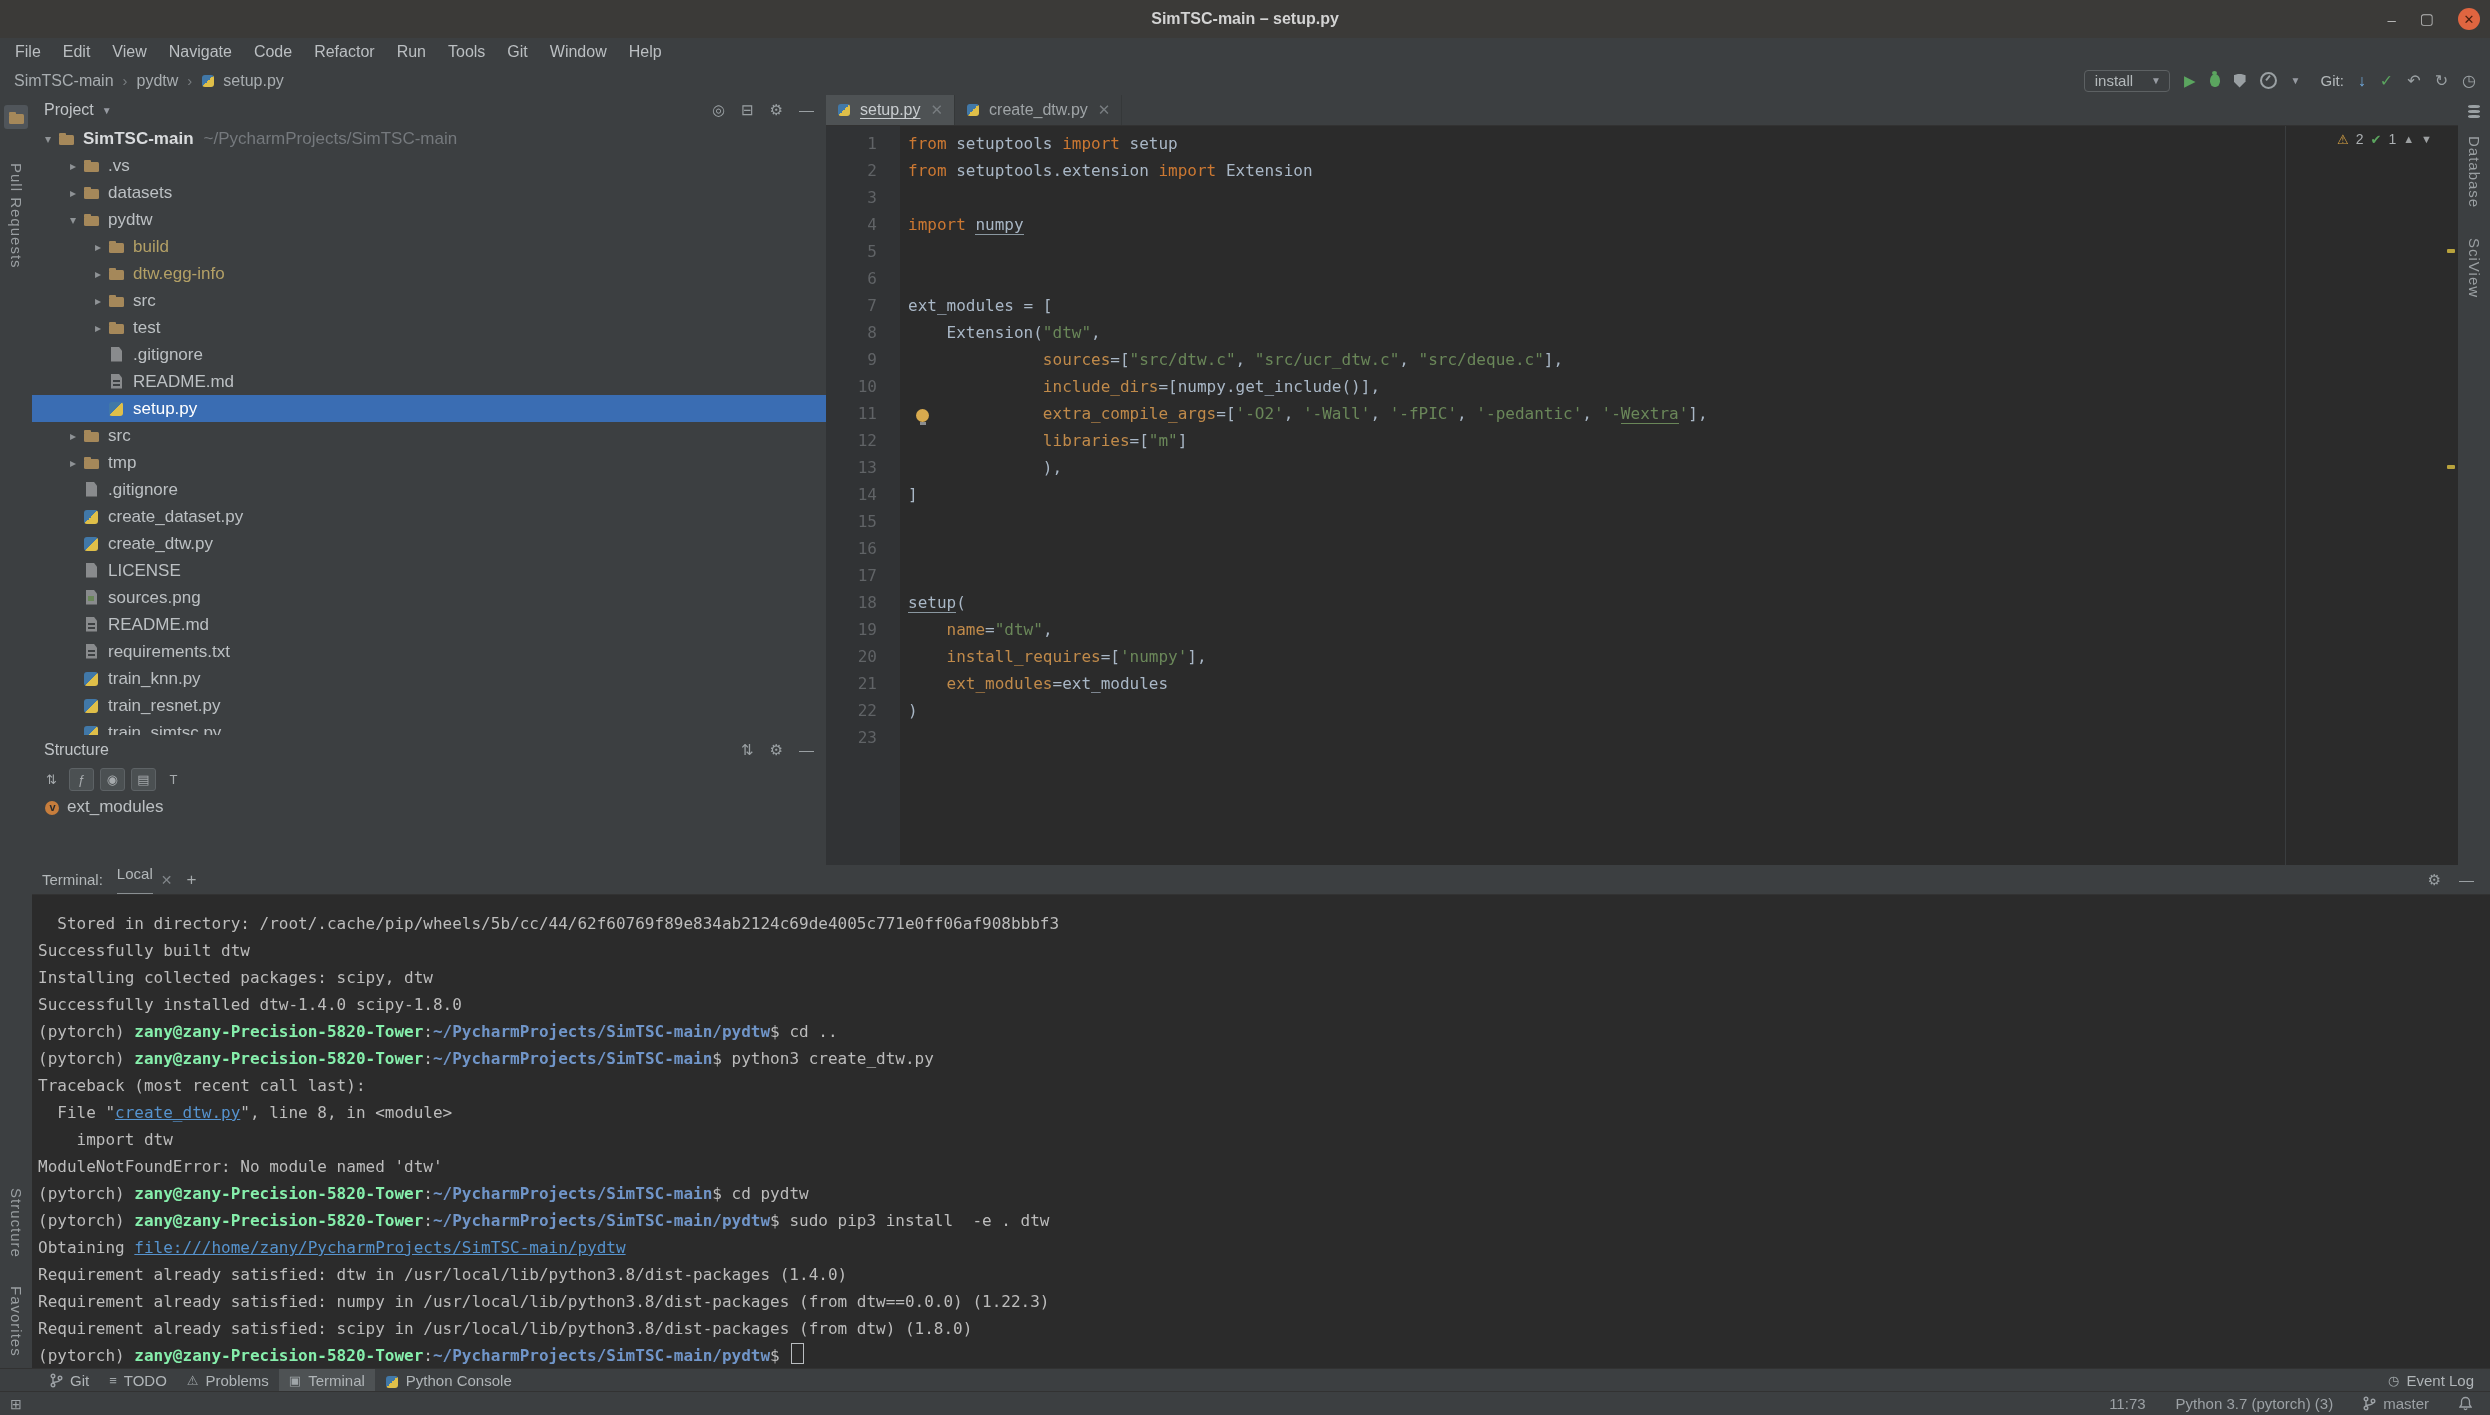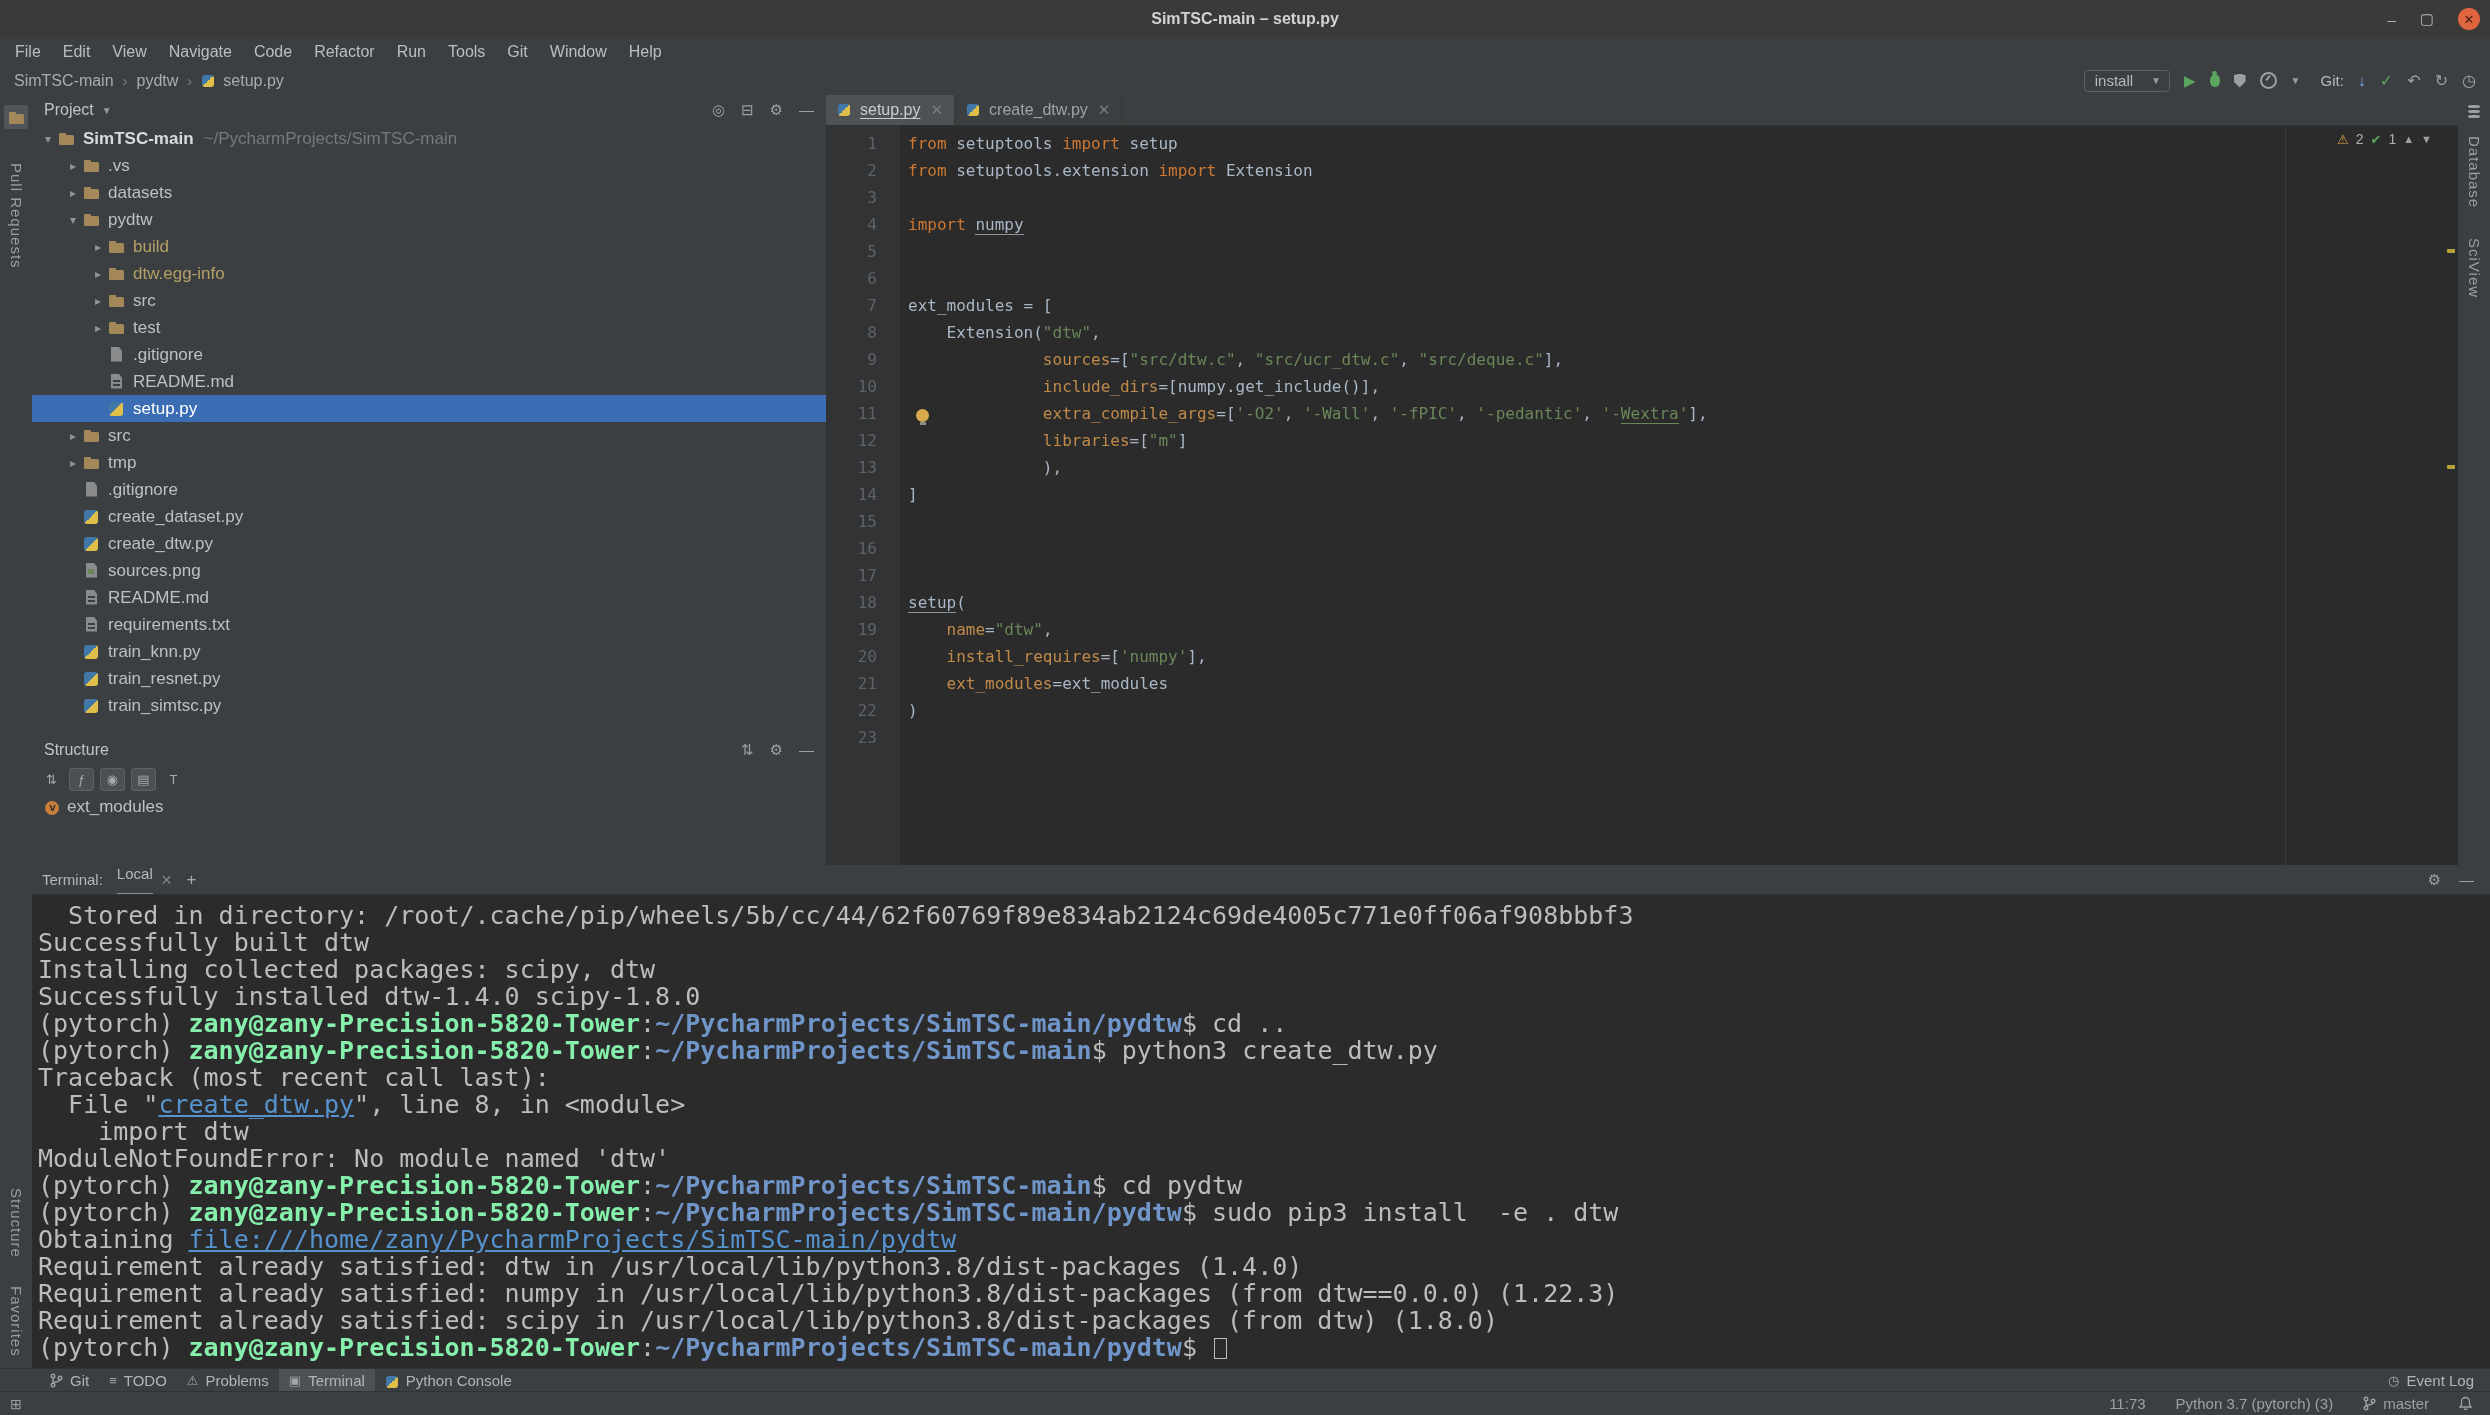--- a/index.html
+++ b/index.html
@@ -107,21 +107,21 @@
   .es-mark{position:absolute;right:3px;width:8px;height:4px;background:#b8a23c;border-radius:1px}
 
   
   .terminal{position:absolute;left:32px;top:865px;width:2458px;height:504px;background:#2b2b2b}
   .term-header{height:29px;background:#3c3f41;border-bottom:1px solid #323232;display:flex;align-items:center;padding-left:10px;font-size:15px;color:#b3b8ba;gap:14px}
   .term-tab{display:flex;gap:8px;align-items:center}
   .term-tab-label{border-bottom:1px solid #8a8f92;padding-bottom:11px}
   .term-close{color:#81868a;font-size:14px}
   .term-plus{font-size:17px;color:#a6abad}
   .term-header-icons{margin-left:auto;display:flex;gap:18px;padding-right:16px;color:#9aa0a3;font-size:15px}
-  #term-lines{padding:7px 0 0 6px;font-family:"DejaVu Sans Mono",monospace;font-size:25px;color:#bcbcbc}
+  #term-lines{padding:15px 0 0 6px;font-family:"DejaVu Sans Mono",monospace;font-size:16px;color:#bcbcbc}
   .term-line{height:27px;line-height:27px;white-space:pre}
   .t-g{color:#86efac;font-weight:bold}
   .t-b{color:#7095c8;font-weight:bold}
   .t-l{color:#5693ce;text-decoration:underline}
   .t-cur{display:inline-block;width:11px;height:19px;border:1px solid #b9bdc0;vertical-align:-3px;margin-left:2px}
 
   
   .bottombar{position:absolute;left:0;right:0;bottom:23px;height:23px;background:#3c3f41;border-top:1px solid #323232;display:flex;align-items:center;font-size:15px;color:#b0b5b8}
   #bottom-items{display:flex;align-items:center;padding-left:40px;height:100%}
   .bb-item{display:flex;align-items:center;gap:7px;padding:0 10px;height:100%}
@@ -303,20 +303,25 @@
       </div>
       <div class="tree-row" style="padding-left: 31px;">
         <span class="chev"></span>
         <span class="fi fi-py"></span>
         <span class="tree-label">create_dataset.py</span>
       </div>
       <div class="tree-row" style="padding-left: 31px;">
         <span class="chev"></span>
         <span class="fi fi-py"></span>
         <span class="tree-label">create_dtw.py</span>
+      </div>
+      <div class="tree-row" style="padding-left: 31px;">
+        <span class="chev"></span>
+        <span class="fi fi-file"></span>
+        <span class="tree-label">LICENSE</span>
       </div>
       <div class="tree-row" style="padding-left: 31px;">
         <span class="chev"></span>
         <span class="fi fi-img"></span>
         <span class="tree-label">sources.png</span>
       </div>
       <div class="tree-row" style="padding-left: 31px;">
         <span class="chev"></span>
         <span class="fi fi-md"></span>
         <span class="tree-label">README.md</span>

